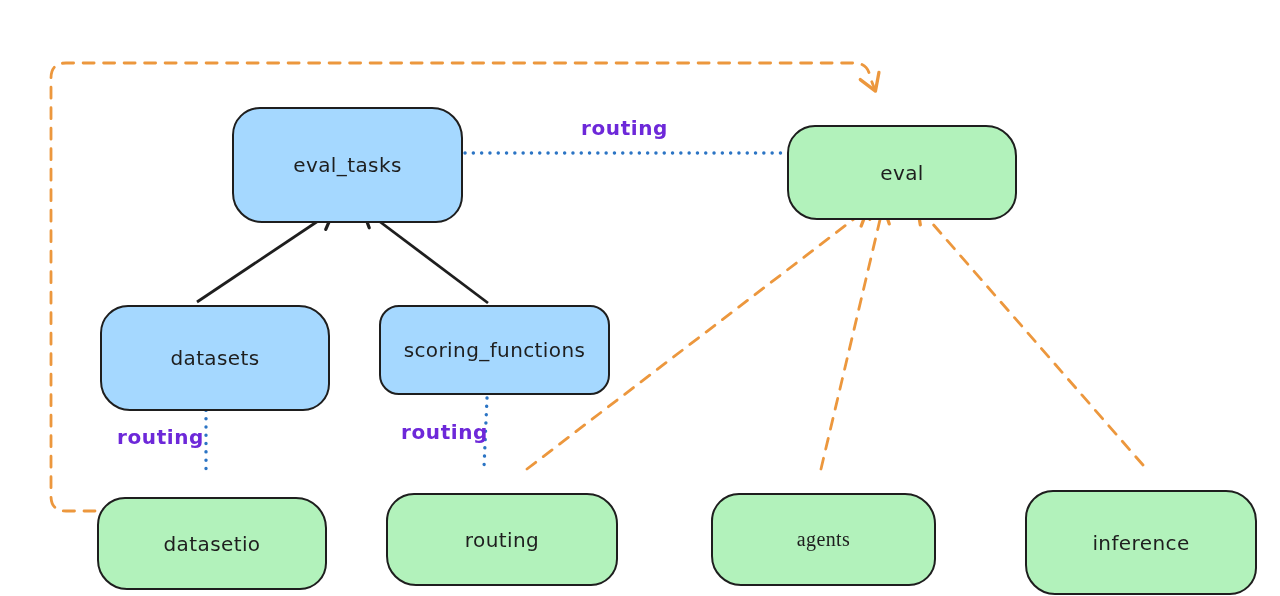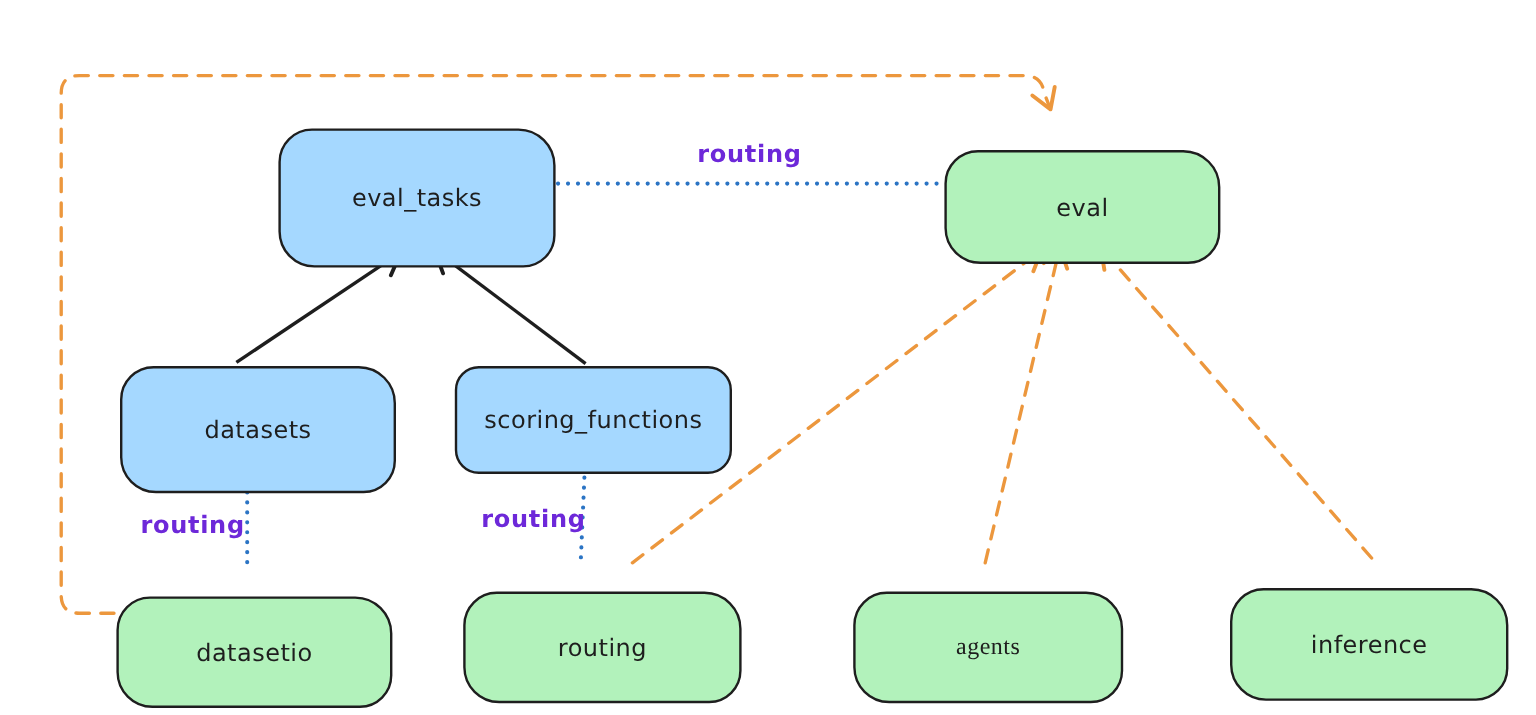--- a/index.html
+++ b/index.html
@@ -36,21 +36,21 @@
   .node.blue  { background: #a5d8ff; }
   .node.green { background: #b2f2bb; margin-top: 22px; }
 
   .n-eval_tasks        { left: 232px;  top: 107px; width: 231px; height: 116px; }
   .n-eval              { left: 787px;  top: 103px; width: 230px; height: 95px; }
   .n-datasets          { left: 100px;  top: 305px; width: 230px; height: 106px; }
   .n-scoring_functions { left: 379px;  top: 305px; width: 231px; height: 90px; border-radius: 20px; }
   .n-datasetio         { left: 97px;   top: 475px; width: 230px; height: 93px; }
   .n-scoring           { left: 386px;  top: 471px; width: 232px; height: 93px; }
   .n-agents            { left: 711px;  top: 471px; width: 225px; height: 93px; font-family: Liberation Serif, serif; }
-  .n-inference         { left: 1025px; top: 468px; width: 232px; height: 94px; }
+  .n-inference         { left: 1025px; top: 468px; width: 232px; height: 105px; }
 
   .edge-label {
     position: absolute;
     z-index: 3;
     color: #6d28d9;
     font-size: 20px;
     font-weight: 600;
     letter-spacing: 0.6px;
     white-space: nowrap;
   }

